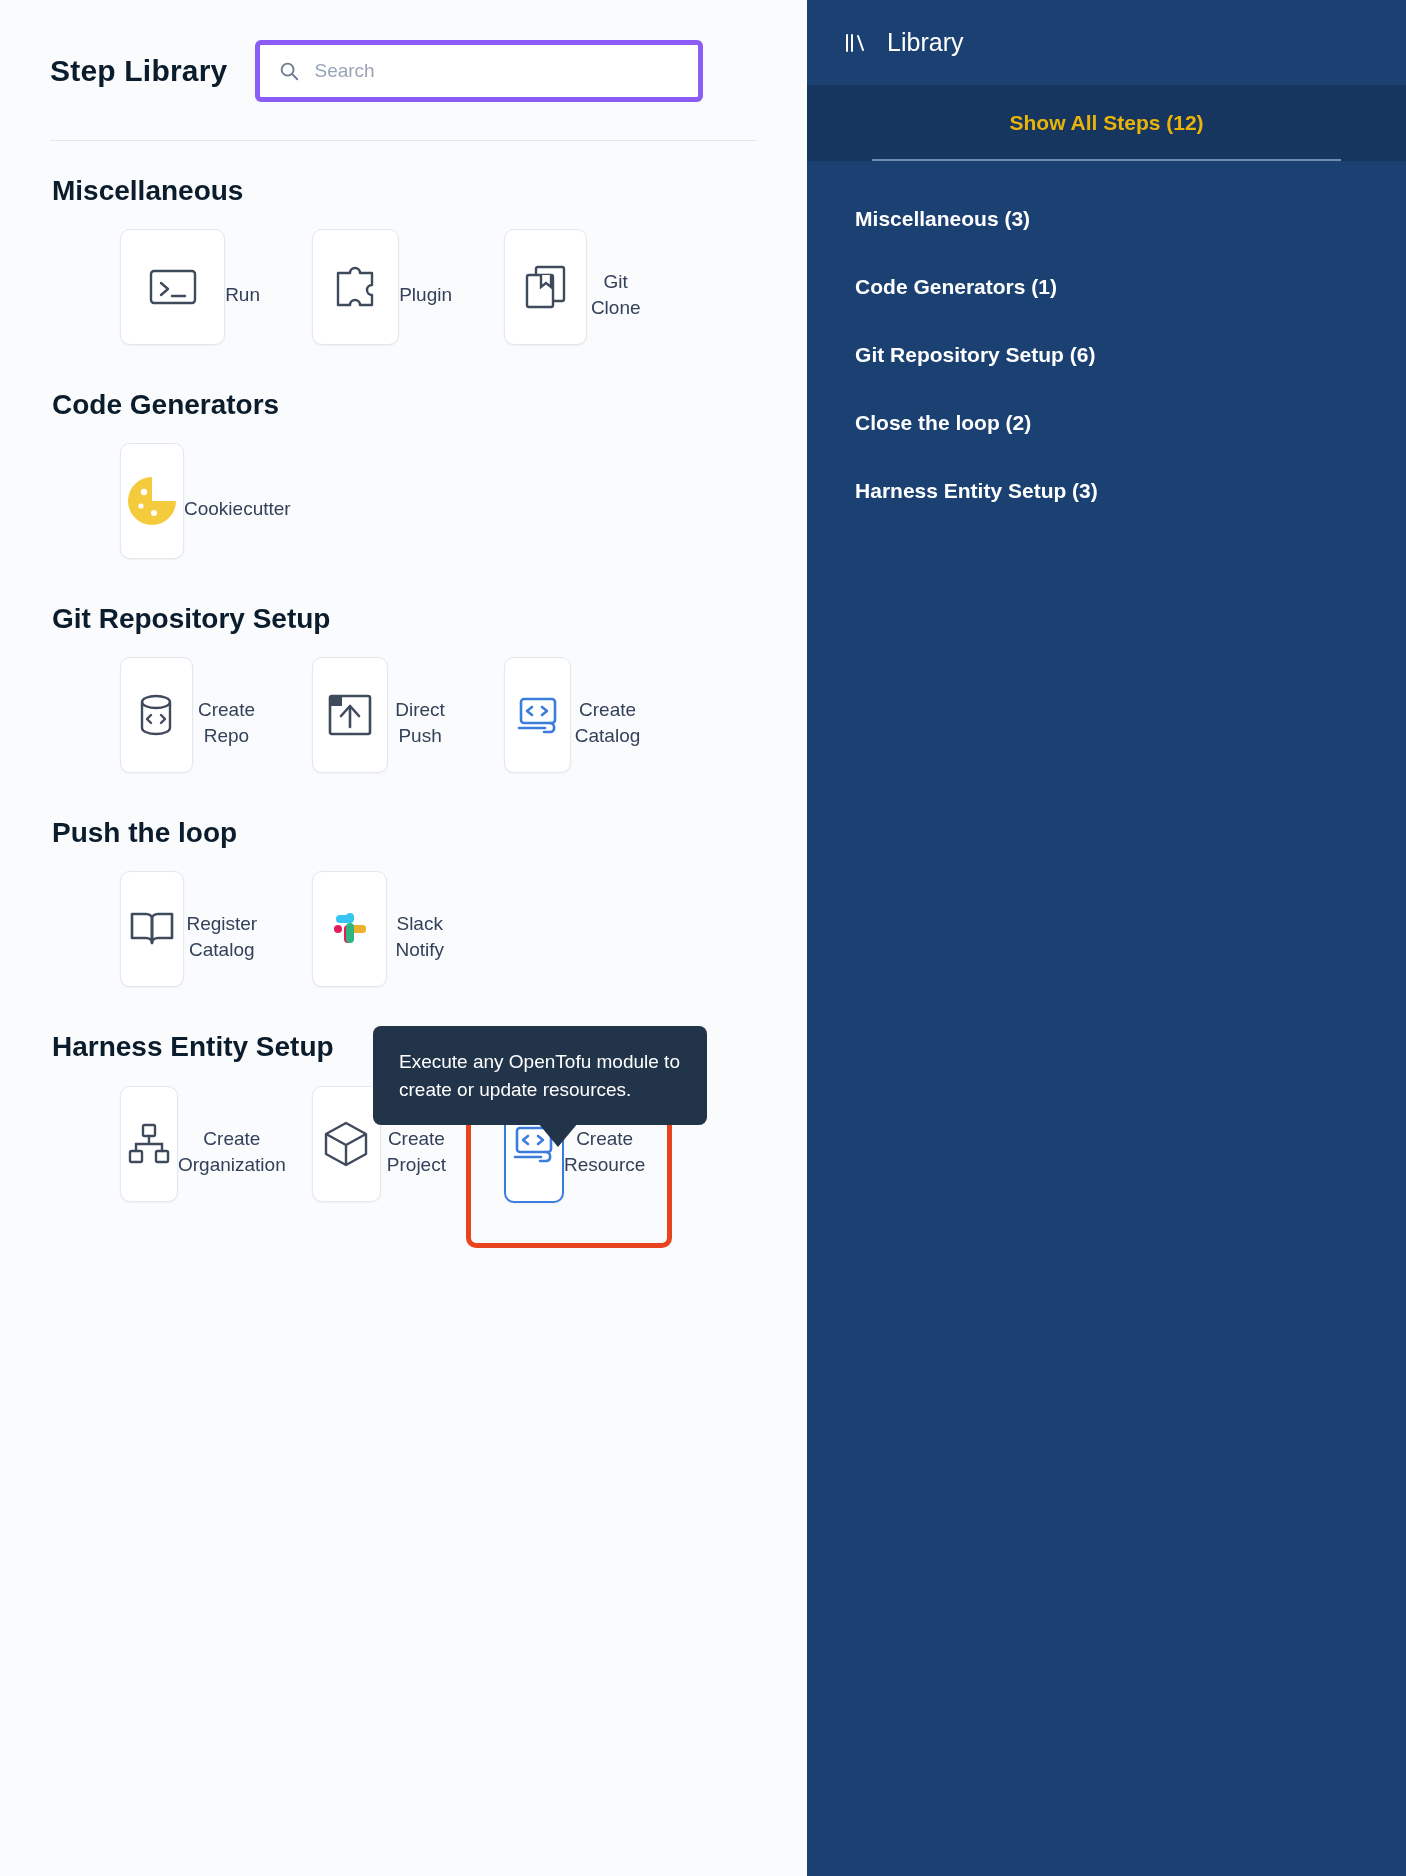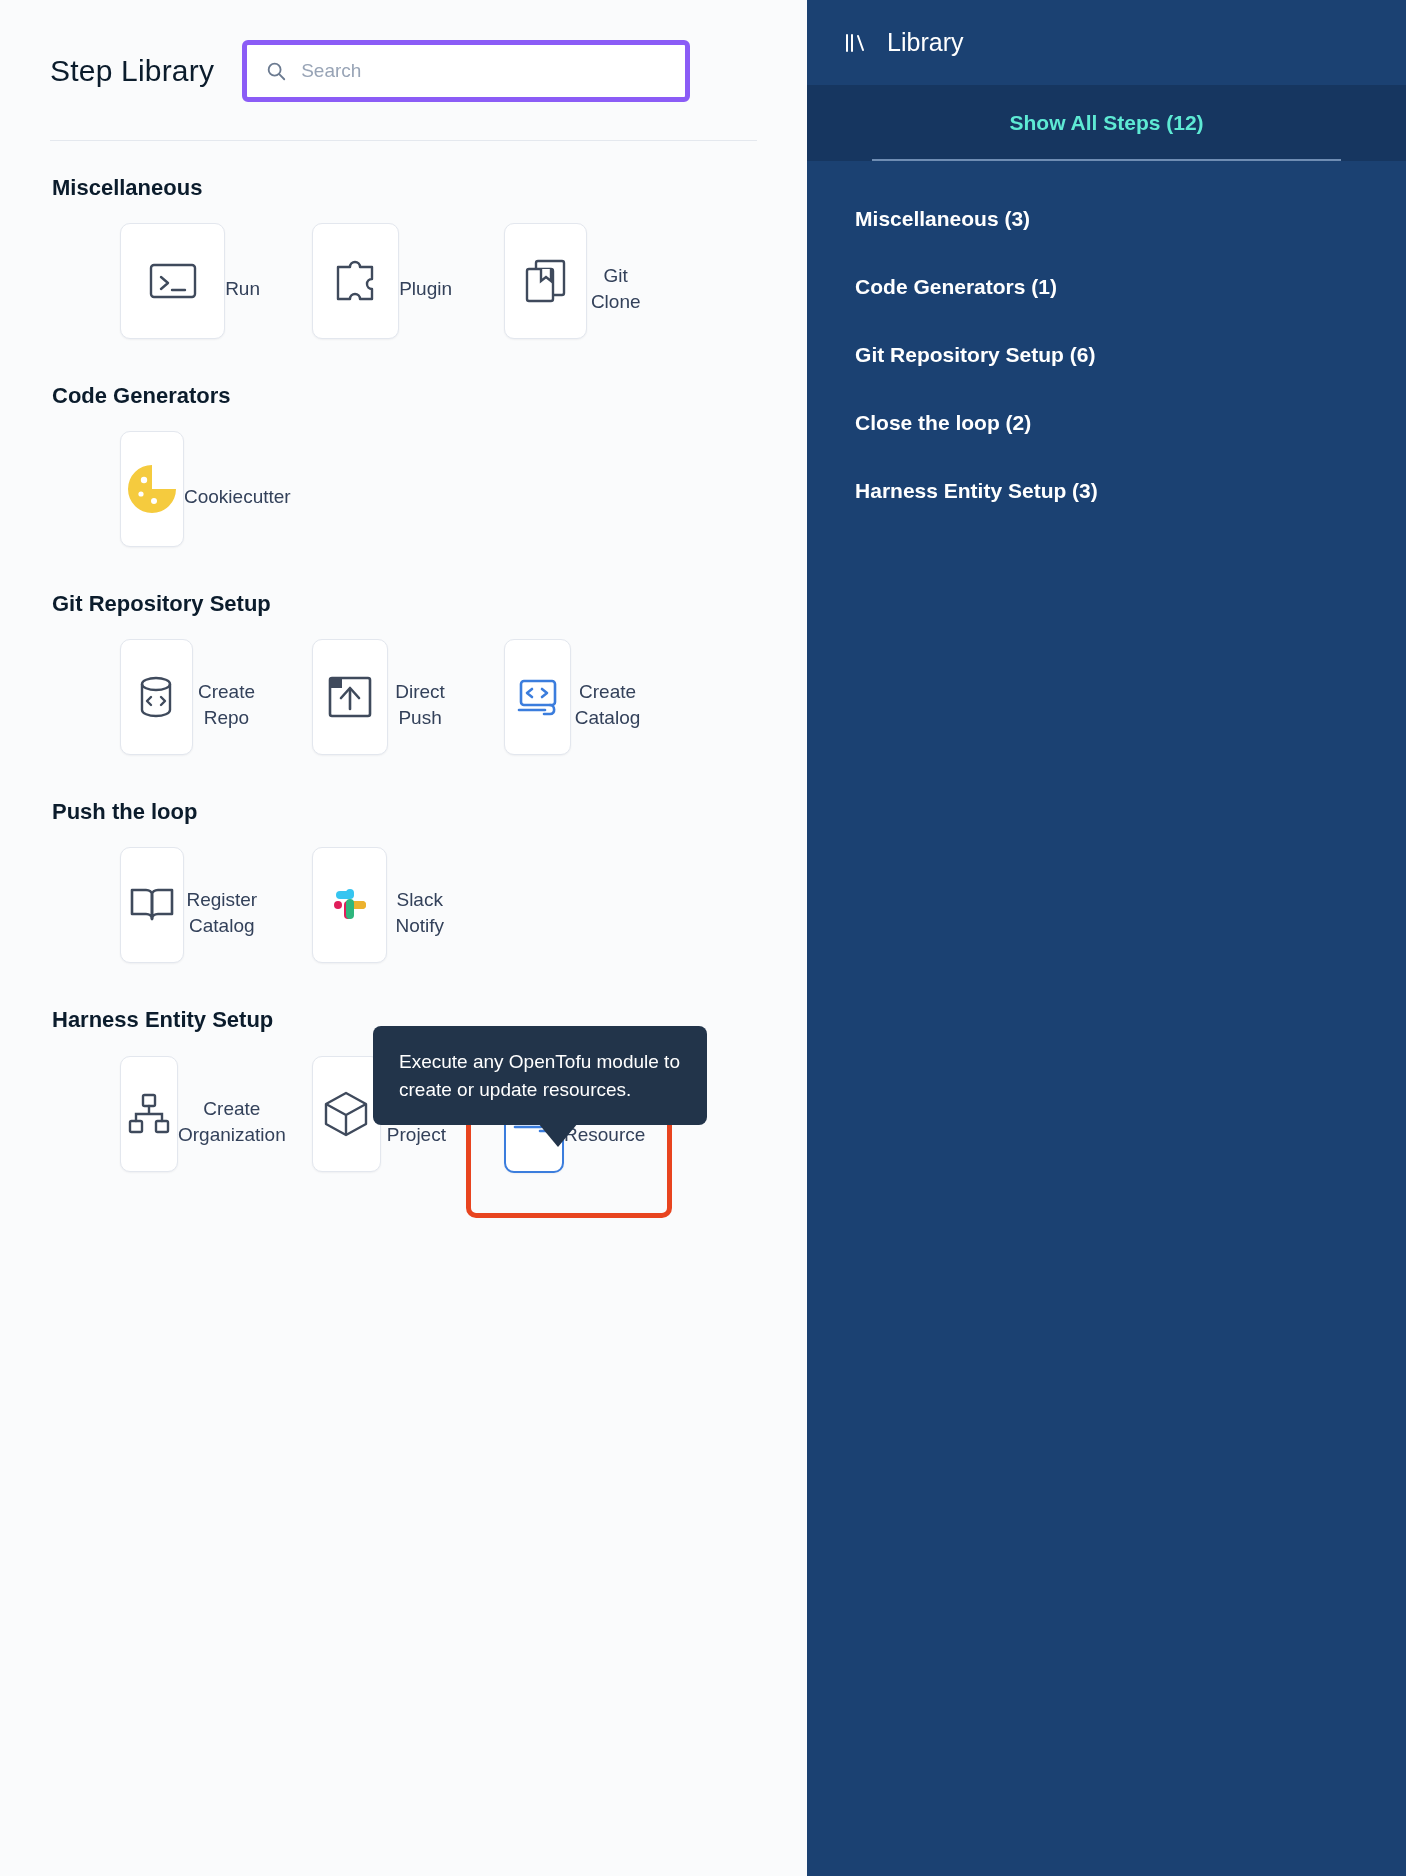--- a/index.html
+++ b/index.html
@@ -36,21 +36,21 @@
     padding: 40px 50px 0 50px;
   }
   .panel-head {
     display: flex;
     align-items: center;
     gap: 28px;
     margin-bottom: 38px;
   }
   .panel-title {
     font-size: 30px;
-    font-weight: normal;
+    font-weight: bold;
     color: #0b1c2c;
     letter-spacing: .2px;
     white-space: nowrap;
   }
   .search-box {
     flex: 1;
     height: 52px;
     border: 5px solid #8b5cf6;
     border-radius: 6px;
     background: #ffffff;
@@ -70,21 +70,21 @@
     width: 100%;
   }
   .search-input::placeholder { color: #98a4b6; }
   .divider {
     height: 1px;
     background: #e4e8ee;
     margin: 0 0 34px 0;
   }
   .group { margin-bottom: 10px; }
   .group-title {
-    font-size: 22px;
+    font-size: 28px;
     font-weight: bold;
     color: #0b1c2c;
     margin: 0 0 22px 2px;
   }
   .tiles {
     display: flex;
     gap: 52px;
     margin-bottom: 44px;
     padding-left: 70px;
   }
@@ -168,21 +168,21 @@
   .right-head-title {
     font-size: 25px;
     color: #ffffff;
   }
   .show-all {
     background: #163660;
     padding: 26px 0;
     text-align: center;
     font-size: 21px;
     font-weight: bold;
-    color: #5eead4;
+    color: #eab308;
     position: relative;
   }
   .show-all-underline {
     position: absolute;
     left: 65px;
     right: 65px;
     bottom: 0;
     height: 2px;
     background: #6f8db3;
   }

